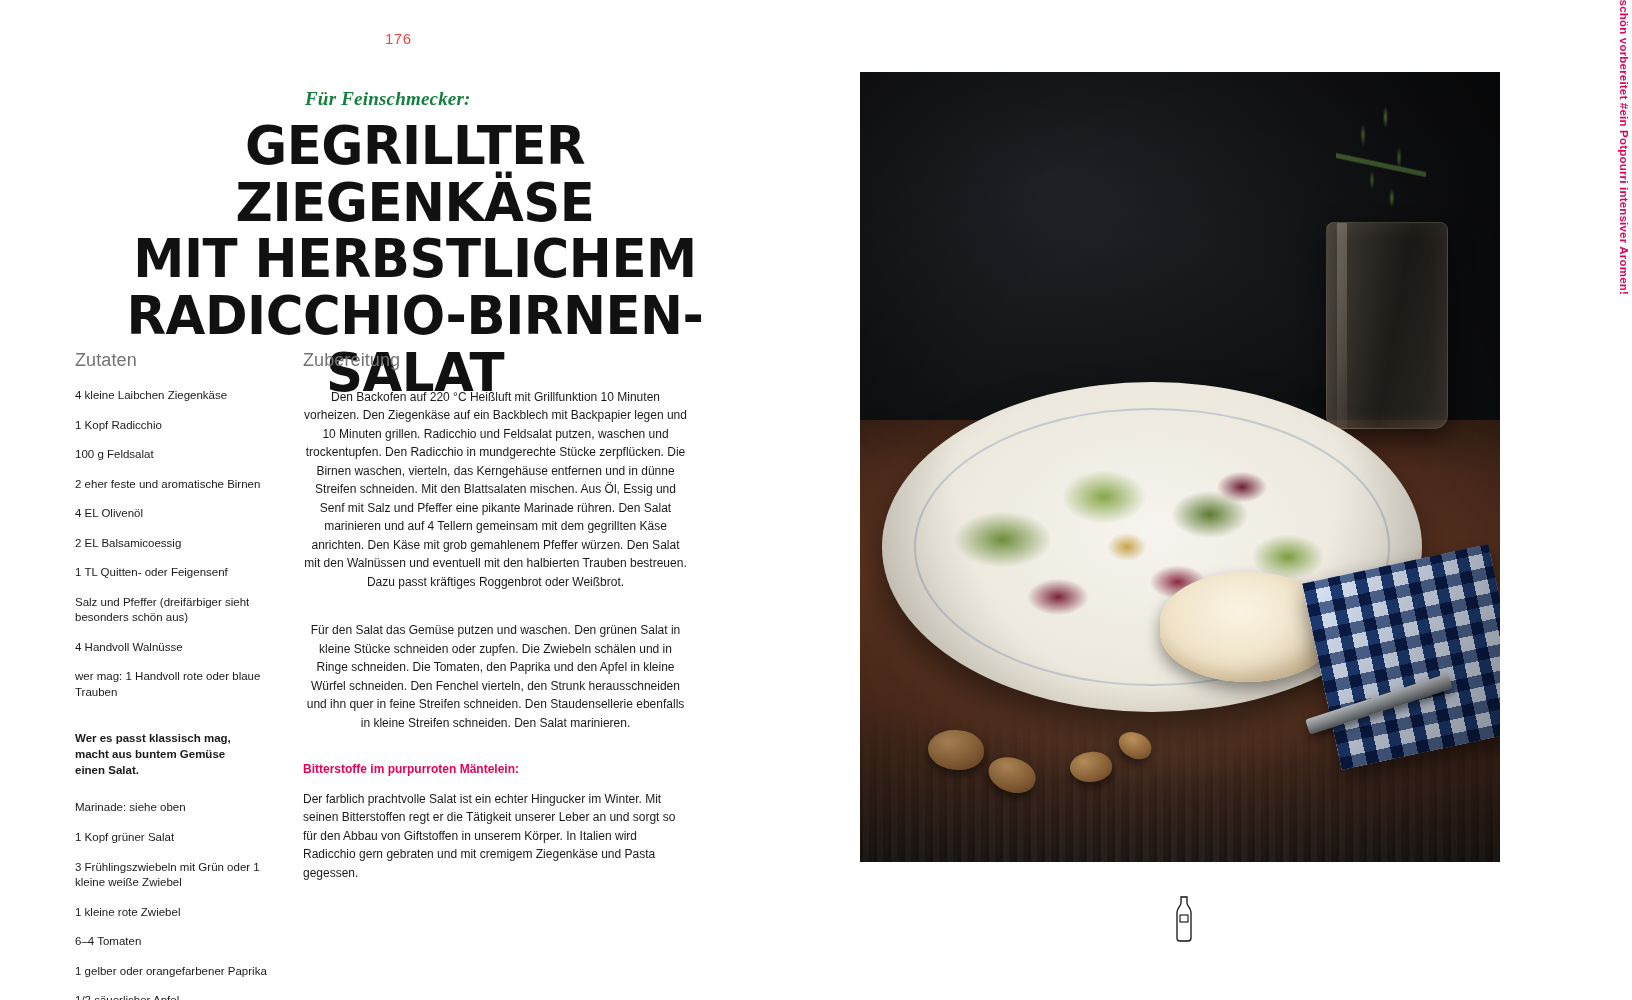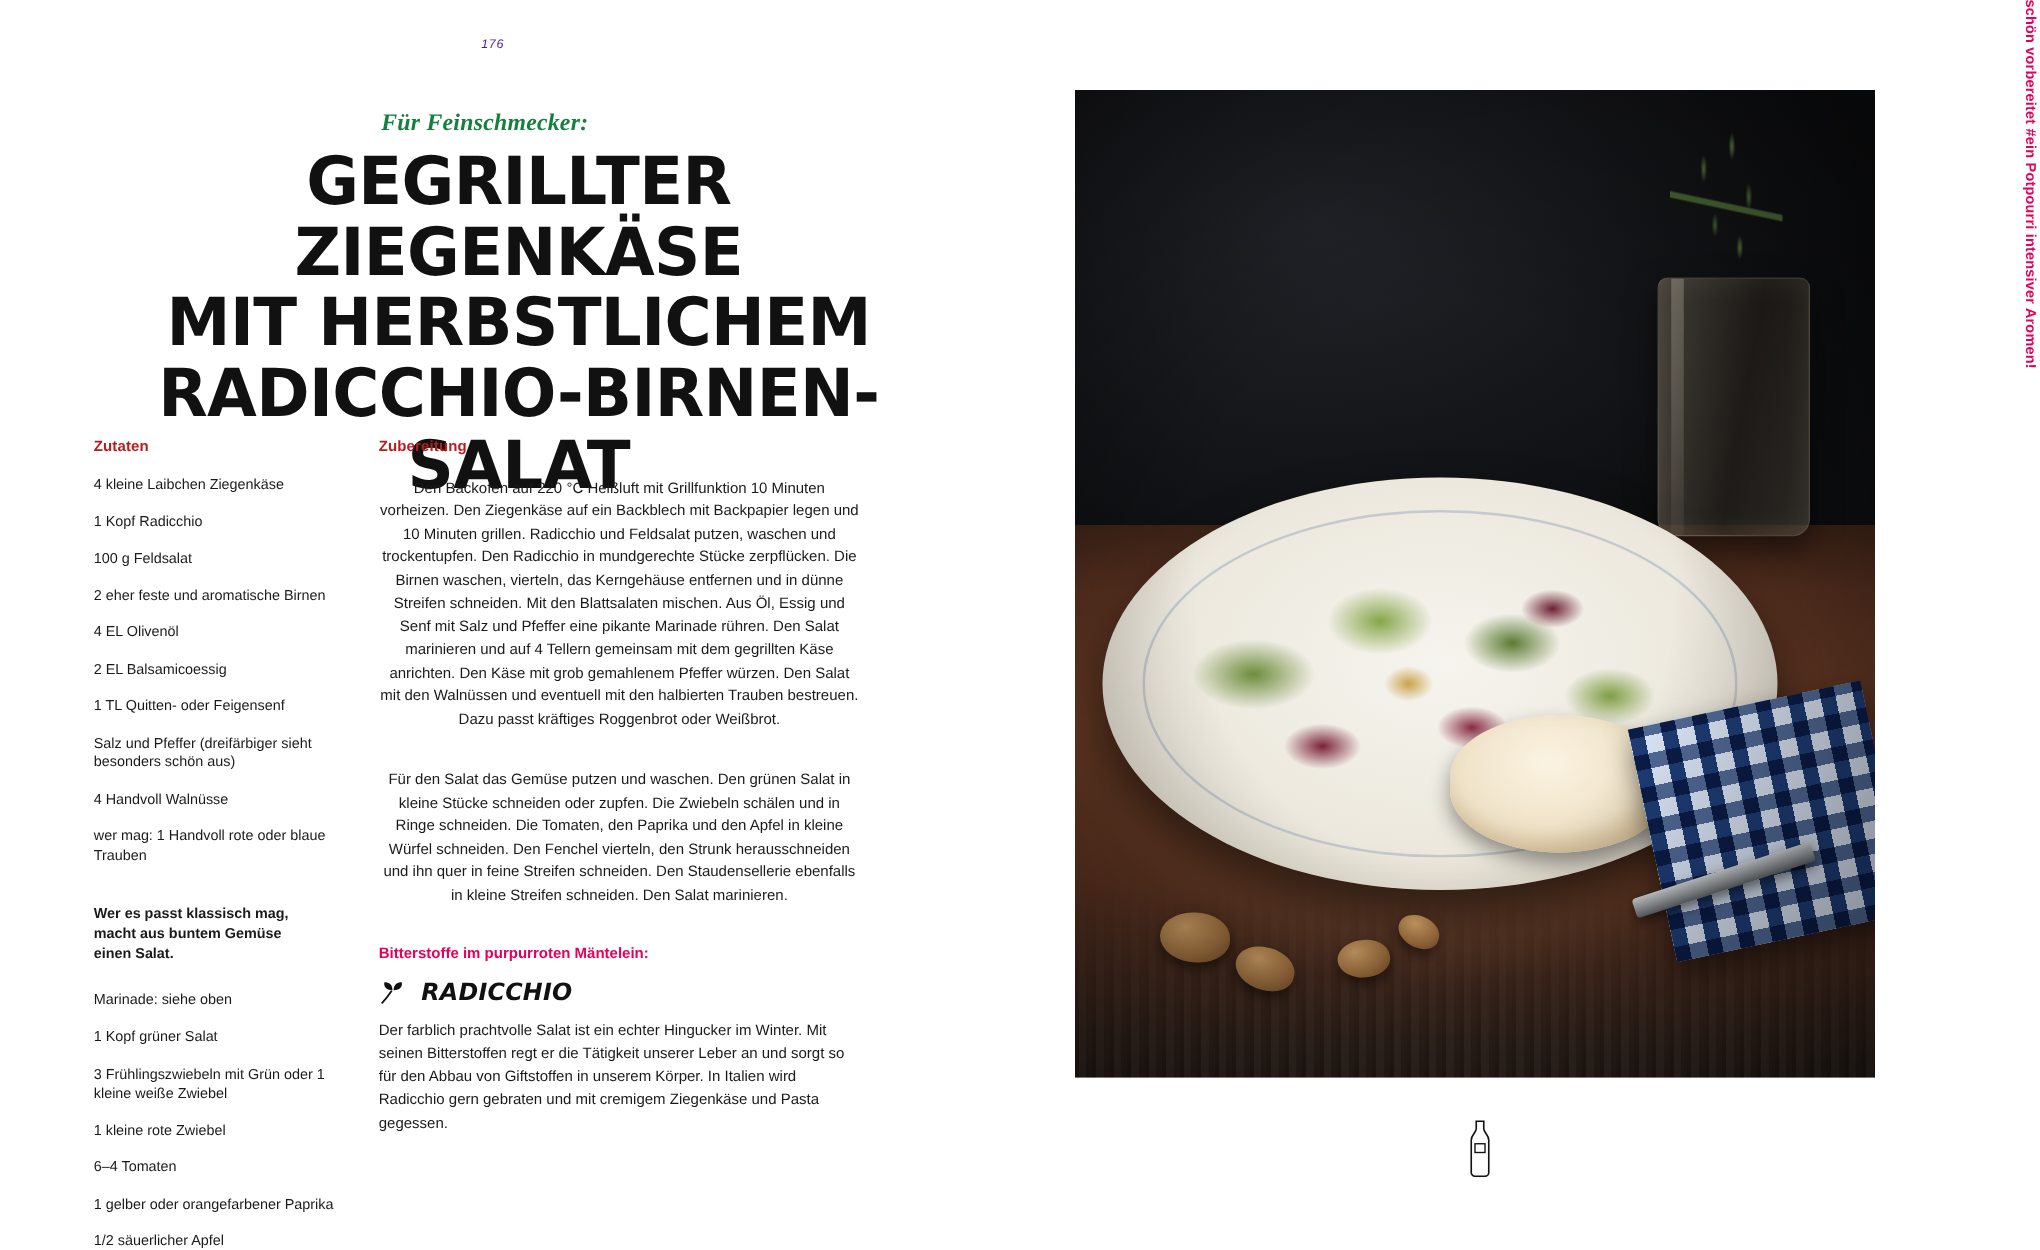--- a/index.html
+++ b/index.html
@@ -17,24 +17,23 @@
   .spread {
     position: relative;
     width: 1632px;
     height: 1000px;
     background: #ffffff;
   }
 
   
   .folio {
     position: absolute;
-    font-size: 10px;
-    color: #4c1d95;
+    font-size: 15px;
+    color: #ef4444;
     letter-spacing: 0.5px;
-    font-style: italic;
   }
   .folio-left  { left: 385px; top: 30px; }
 
   
   .left-page {
     position: absolute;
     left: 0; top: 0;
     width: 816px; height: 1000px;
   }
   .kicker {
@@ -60,23 +59,23 @@
     color: #111;
     text-transform: uppercase;
     transform: scaleX(0.97);
     transform-origin: center top;
   }
   .recipe-title .l1 { display:block; font-size: 53px; }
   .recipe-title .l2 { display:block; font-size: 53px; }
   .recipe-title .l3 { display:block; font-size: 53px; }
 
   .col-head {
-    font-size: 12px;
-    font-weight: bold;
-    color: #b91c1c;
+    font-size: 18px;
+    font-weight: normal;
+    color: #737373;
     margin-bottom: 17px;
     letter-spacing: 0.1px;
   }
 
   
   .col-ingredients {
     position: absolute;
     left: 75px; top: 350px;
     width: 200px;
   }
@@ -316,30 +315,20 @@
       </ul>
     </div>
 
     <div class="col-prep">
       <div class="col-head">Zubereitung</div>
       <p class="prep-p">Den Backofen auf 220 °C Heißluft mit Grillfunktion 10 Minuten vorheizen. Den Ziegenkäse auf ein Backblech mit Backpapier legen und 10 Minuten grillen. Radicchio und Feldsalat putzen, waschen und trockentupfen. Den Radicchio in mundgerechte Stücke zerpflücken. Die Birnen waschen, vierteln, das Kerngehäuse entfernen und in dünne Streifen schneiden. Mit den Blattsalaten mischen. Aus Öl, Essig und Senf mit Salz und Pfeffer eine pikante Marinade rühren. Den Salat marinieren und auf 4 Tellern gemeinsam mit dem gegrillten Käse anrichten. Den Käse mit grob gemahlenem Pfeffer würzen. Den Salat mit den Walnüssen und eventuell mit den halbierten Trauben bestreuen. Dazu passt kräftiges Roggenbrot oder Weißbrot.</p>
       <p class="prep-p">Für den Salat das Gemüse putzen und waschen. Den grünen Salat in kleine Stücke schneiden oder zupfen. Die Zwiebeln schälen und in Ringe schneiden. Die Tomaten, den Paprika und den Apfel in kleine Würfel schneiden. Den Fenchel vierteln, den Strunk herausschneiden und ihn quer in feine Streifen schneiden. Den Staudensellerie ebenfalls in kleine Streifen schneiden. Den Salat marinieren.</p>
 
       <div class="sub-head">Bitterstoffe im purpurroten Mäntelein:</div>
 
-      <div class="info-title-row">
-        <span class="leaf-icon">
-          <svg viewBox="0 0 24 24" width="22" height="22" aria-hidden="true">
-            <path d="M3 21 C7 17 9 14 11 11" stroke="#111" stroke-width="1.6" fill="none" stroke-linecap="round"></path>
-            <path d="M12 10 C6 10 4 6 5 3 C9 3 12 5 12 10 Z" fill="#111"></path>
-            <path d="M13 10 C19 10 21 6 20 3 C16 3 13 5 13 10 Z" fill="#111"></path>
-          </svg>
-        </span>
-        <span class="info-title">RADICCHIO</span>
-      </div>
       <p class="info-body">Der farblich prachtvolle Salat ist ein echter Hingucker im Winter. Mit seinen Bitterstoffen regt er die Tätigkeit unserer Leber an und sorgt so für den Abbau von Giftstoffen in unserem Körper. In Italien wird Radicchio gern gebraten und mit cremigem Ziegenkäse und Pasta gegessen.</p>
     </div>
   </div>
 
   <div class="right-page">
 
     <div class="photo">
       <div class="ph-wall"></div>
       <div class="ph-table"></div>
       <div class="ph-jar"></div>

